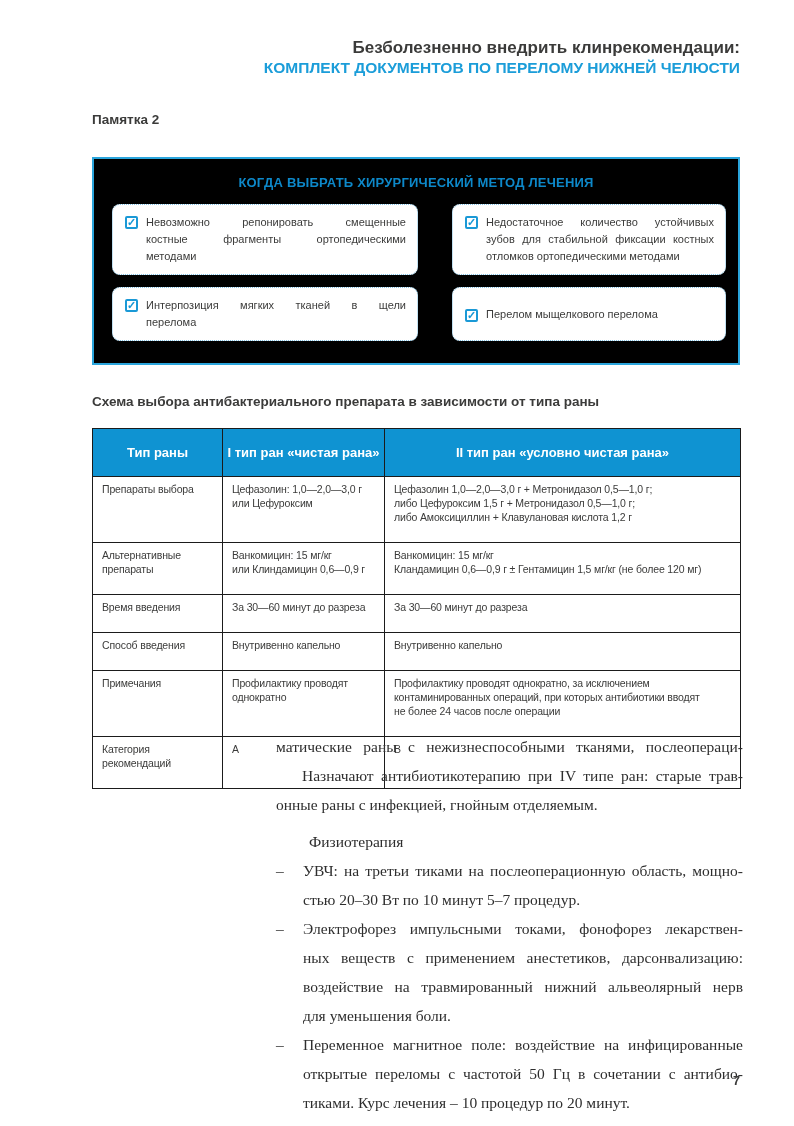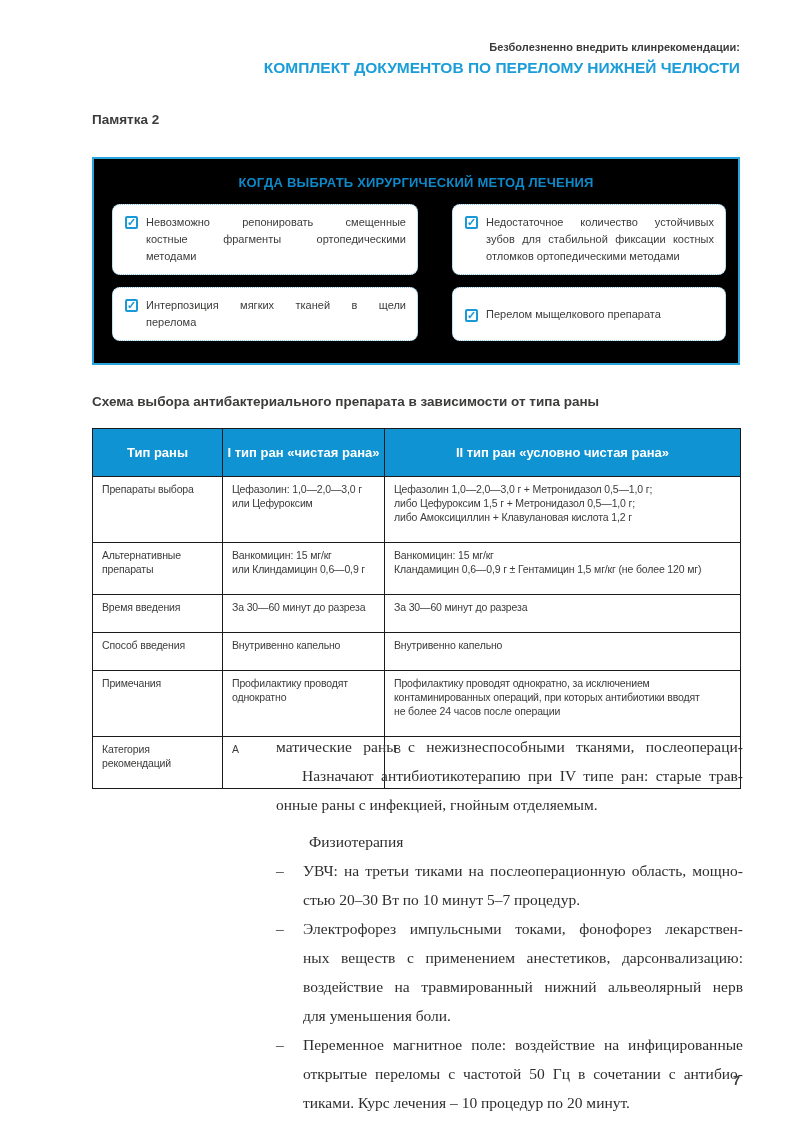--- a/index.html
+++ b/index.html
@@ -4,21 +4,21 @@
 <style>
   * { margin: 0; padding: 0; box-sizing: border-box; }
   html, body { background: #ffffff; }
   body {
     width: 794px; height: 1126px; position: relative; overflow: hidden;
     font-family: "Liberation Sans", sans-serif; color: #3b3b3a;
   }
 
   
   .doc-header { position: absolute; top: 38px; right: 54px; text-align: right; }
-  .doc-header .h-line1 { font-size: 11px; font-weight: bold; color: #3b3b3a; line-height: 19px; }
+  .doc-header .h-line1 { font-size: 17px; font-weight: bold; color: #3b3b3a; line-height: 19px; }
   .doc-header .h-line2 { font-size: 15.5px; font-weight: bold; color: #1b9dd9; line-height: 22px; }
 
   
   .memo-label { position: absolute; top: 112px; left: 92px; font-size: 13.5px; font-weight: bold; }
   .memo-box {
     position: absolute; top: 157px; left: 92px; width: 648px; height: 208px;
     background: #000000; border: 2px solid #2aa5dc;
   }
   .memo-box-title {
     margin-top: 16px; text-align: center; font-size: 13px; font-weight: bold;
@@ -111,21 +111,21 @@
       <span class="checkbox">✓</span>
       <div class="memo-card-text">
         <div class="jline">Интерпозиция мягких тканей в щели</div>
         <div class="jline last">перелома</div>
       </div>
     </div>
 
     <div class="memo-card">
       <span class="checkbox">✓</span>
       <div class="memo-card-text">
-        <div class="jline last">Перелом мыщелкового препарата</div>
+        <div class="jline last">Перелом мыщелкового перелома</div>
       </div>
     </div>
 
   </div>
 </div>
 
 <div class="table-title">Схема выбора антибактериального препарата в зависимости от типа раны</div>
 
 <table class="ab-table">
   <colgroup>

